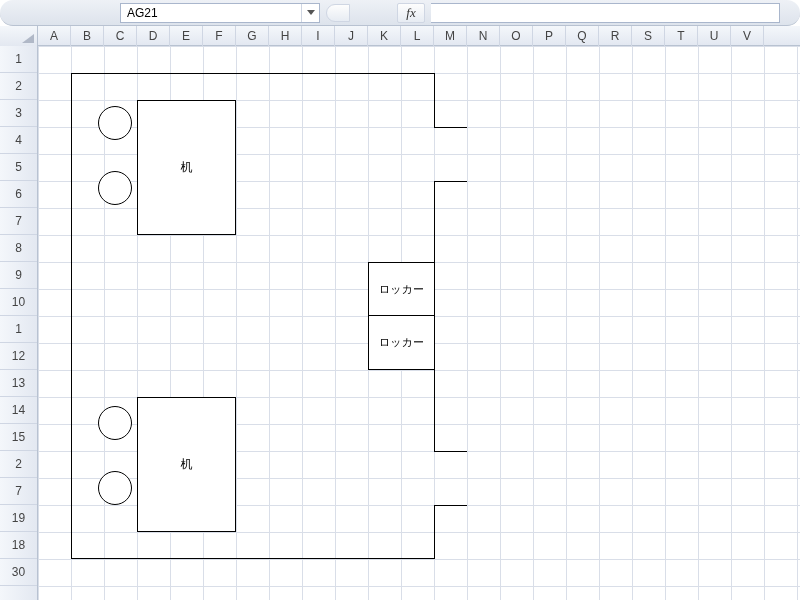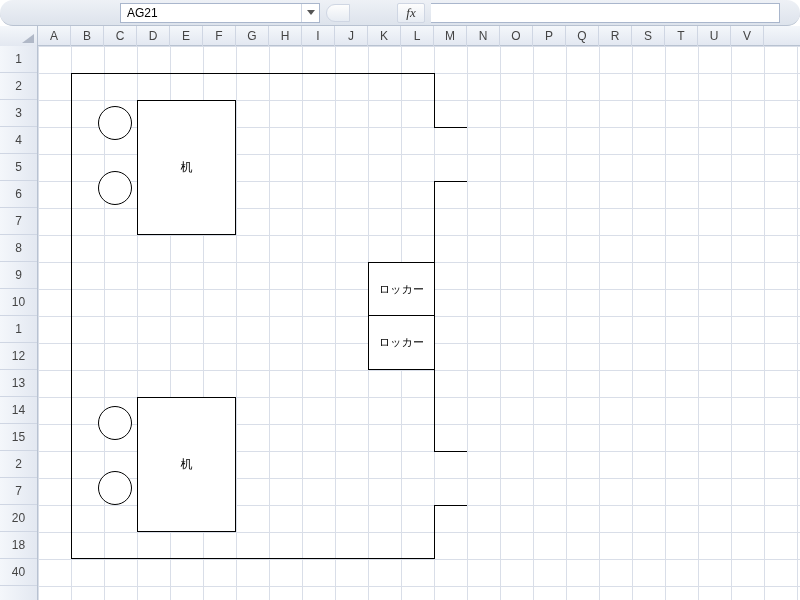--- a/index.html
+++ b/index.html
@@ -220,23 +220,23 @@
     <div class="row-h">8</div>
     <div class="row-h">9</div>
     <div class="row-h">10</div>
     <div class="row-h">1</div>
     <div class="row-h">12</div>
     <div class="row-h">13</div>
     <div class="row-h">14</div>
     <div class="row-h">15</div>
     <div class="row-h">2</div>
     <div class="row-h">7</div>
-    <div class="row-h">20</div>
+    <div class="row-h">19</div>
     <div class="row-h">18</div>
-    <div class="row-h">40</div>
+    <div class="row-h">30</div>
   </div>
 
   <div class="cells"></div>
 
   <div class="floorplan">
 
     <div class="shape no-bg no-right" style="left:33px; top:27px; width:363px; height:486px; border-right:none;"></div>
 
     <div class="hline" style="left:396px; top:27px; width:0; height:0; border:none;"></div>
     <div style="position:absolute; left:396px; top:27px; width:0; height:54px; border-left:1.5px solid #000;"></div>

